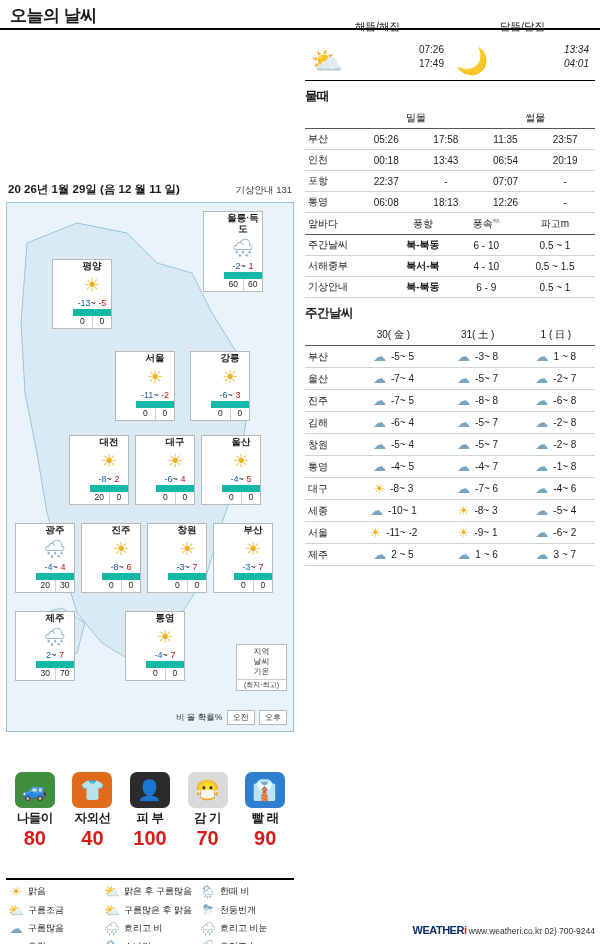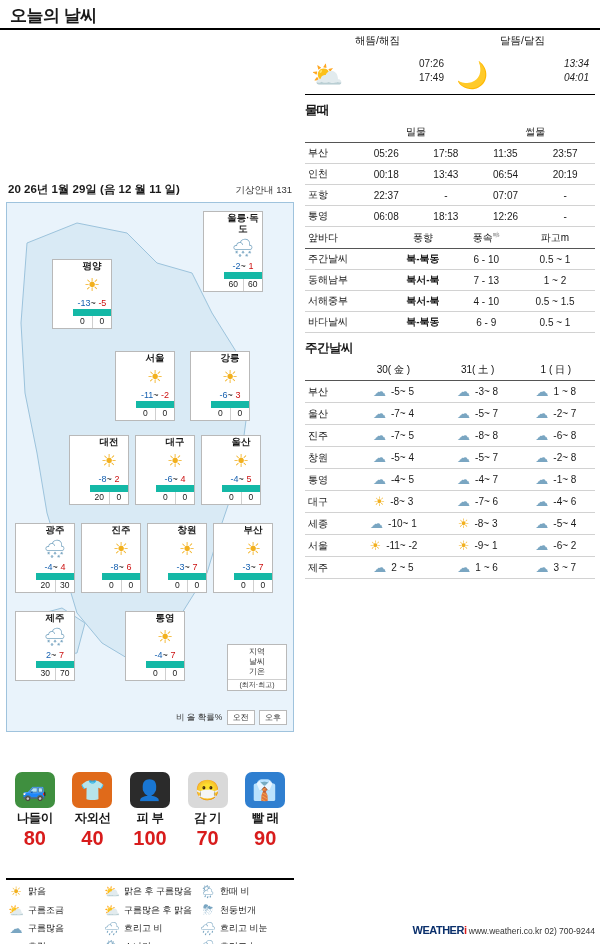--- a/index.html
+++ b/index.html
@@ -39,21 +39,21 @@
   .cell .nm { display:block; padding:1px 0 0; font-weight:bold; font-size:9.5px; }
   .cell .ic { display:block; height:26px; line-height:26px; font-size:18px; }
   .cell .tp { display:block; font-size:9px; padding-bottom:1px; }
   .cell .tp .lo { color:#1560b0; }
   .cell .tp .hi { color:#cc1111; }
   .cell .pr { display:flex; border-top:7px solid #14b8a6; }
   .cell .pr span { flex:1; font-size:8.5px; padding:1px 0; }
   .cell .pr span:first-child { border-right:1px solid #cfcfcf; }
 
   .legend-cell {
-    position:absolute; right:6px; bottom:40px; width:60px;
+    position:absolute; right:6px; bottom:40px; width:51px;
     background:#ffffff; border:1px solid #b9b9b9;
     font-size:8px; text-align:center; line-height:1.25; color:#333; padding:2px 0 0;
   }
   .legend-cell .l1,.legend-cell .l2,.legend-cell .l3 { display:block; }
   .legend-cell .l4 { display:block; font-size:7px; border-top:1px solid #cfcfcf; margin-top:2px; padding-top:1px; }
   .rain-note {
     position:absolute; right:6px; bottom:6px; font-size:8.5px; color:#333;
     white-space:nowrap;
   }
   .rain-note .am, .rain-note .pm {
@@ -73,21 +73,21 @@
   .life-name { font-size:12.5px; font-weight:bold; letter-spacing:-0.5px; }
   .life-val { font-size:20px; font-weight:bold; color:#d81c1c; line-height:1.1; }
 
   
   .symlegend { position:absolute; left:6px; top:848px; width:288px; border-top:2px solid #000; padding-top:4px; }
   .symgrid { display:grid; grid-template-columns:1fr 1fr 1fr; row-gap:3px; }
   .sym { display:flex; align-items:center; font-size:9px; }
   .sym .g { width:20px; text-align:center; font-size:13px; margin-right:2px; }
 
   
-  .right { position:absolute; left:305px; top:34px; width:290px; }
+  .right { position:absolute; left:305px; top:20px; width:290px; }
   .sunblock { display:flex; border-bottom:1px solid #000; padding-bottom:6px; }
   .sunhalf { flex:1; display:flex; align-items:flex-start; }
   .sunhalf .bigicon { font-size:26px; width:46px; text-align:center; line-height:1; padding-top:8px; }
   .sunhalf .txt { flex:1; }
   .sunhalf .lbl { text-align:center; font-size:10.5px; margin-bottom:6px; }
   .sunhalf .t { font-size:10px; text-align:right; padding-right:6px; line-height:1.45; color:#222; }
 
   .sect-title { font-size:12.5px; font-weight:bold; margin:7px 0 3px; letter-spacing:-0.5px; }
 
   table.tb { width:100%; border-collapse:collapse; font-size:10px; }
@@ -432,33 +432,27 @@
         </tr>
       </thead>
       <tbody id="sea-body">
           <tr>
             <td class="rowhead">주간날씨</td>
             <td style="font-weight:bold;">북-북동</td>
             <td>6 - 10</td>
             <td>0.5 ~ 1</td>
           </tr>
           <tr>
-            <td class="rowhead">동해남부</td>
-            <td style="font-weight:bold;">북서-북</td>
-            <td>7 - 13</td>
-            <td>1 ~ 2</td>
-          </tr>
-          <tr>
             <td class="rowhead">서해중부</td>
             <td style="font-weight:bold;">북서-북</td>
             <td>4 - 10</td>
             <td>0.5 ~ 1.5</td>
           </tr>
           <tr>
-            <td class="rowhead">바다날씨</td>
+            <td class="rowhead">기상안내</td>
             <td style="font-weight:bold;">북-북동</td>
             <td>6 - 9</td>
             <td>0.5 ~ 1</td>
           </tr>
         </tbody>
     </table>
 
     <div class="sect-title">주간날씨</div>
     <table class="tb wk">
       <thead>
@@ -527,20 +521,41 @@
               </span>
             </td>
             <td>
               <span class="cellpair">
                 <span class="ic" style="color:#7aa6c2">☁</span>
                 <span class="tmp">-6~ 8</span>
               </span>
             </td>
           </tr>
           <tr>
+            <td class="rowhead">김해</td>
+            <td>
+              <span class="cellpair">
+                <span class="ic" style="color:#7aa6c2">☁</span>
+                <span class="tmp">-6~ 4</span>
+              </span>
+            </td>
+            <td>
+              <span class="cellpair">
+                <span class="ic" style="color:#7aa6c2">☁</span>
+                <span class="tmp">-5~ 7</span>
+              </span>
+            </td>
+            <td>
+              <span class="cellpair">
+                <span class="ic" style="color:#7aa6c2">☁</span>
+                <span class="tmp">-2~ 8</span>
+              </span>
+            </td>
+          </tr>
+          <tr>
             <td class="rowhead">창원</td>
             <td>
               <span class="cellpair">
                 <span class="ic" style="color:#7aa6c2">☁</span>
                 <span class="tmp">-5~ 4</span>
               </span>
             </td>
             <td>
               <span class="cellpair">
                 <span class="ic" style="color:#7aa6c2">☁</span>

